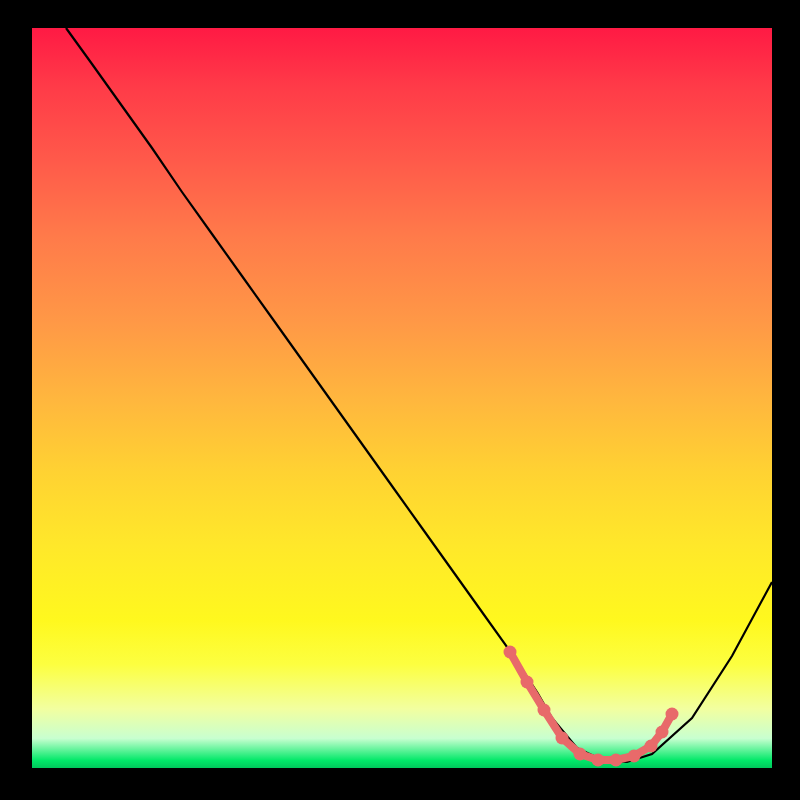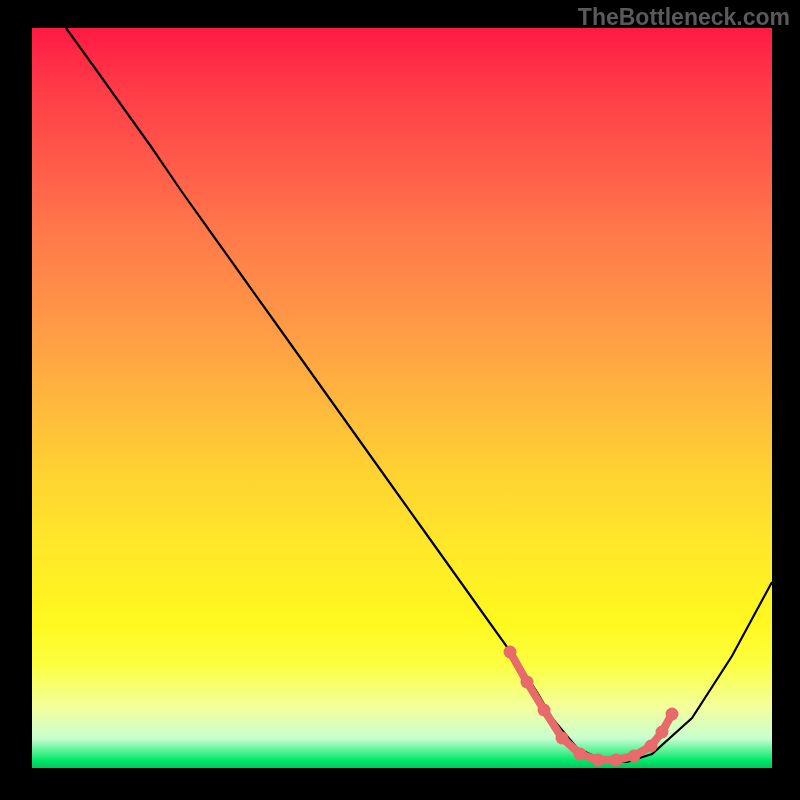--- a/index.html
+++ b/index.html
@@ -46,21 +46,20 @@
     position: absolute;
     inset: 0;
     width: 100%;
     height: 100%;
     overflow: visible;
   }
 </style>
 </head>
 <body>
 <div class="container">
-  <div class="watermark">TheBottleneck.com</div>
   <div class="plot-area">
     <div class="gradient-bg"></div>
     <svg class="curve" viewBox="0 0 740 740" preserveAspectRatio="none">
       <path id="main-curve" fill="none" stroke="#000000" stroke-width="2.2" d="M34 0 L60 36 L90 78 L120 120 L150 164 L180 206 L210 248 L240 290 L270 332 L300 374 L330 416 L360 458 L390 500 L420 542 L450 584 L480 626 L505 664 L520 690 L545 720 L570 732 L595 734 L620 726 L660 690 L700 628 L740 554"></path>
       <g id="markers">
           <path d="M478 624 L495 654 L512 682 L530 710 L548 726 L566 732 L584 732 L602 728 L619 718 L630 704 L640 686" fill="none" stroke="#e86a6a" stroke-width="8" stroke-linecap="round"></path>
           <circle cx="478" cy="624" r="6.5" fill="#e86a6a"></circle>
           <circle cx="495" cy="654" r="6.5" fill="#e86a6a"></circle>
           <circle cx="512" cy="682" r="6.5" fill="#e86a6a"></circle>
           <circle cx="530" cy="710" r="6.5" fill="#e86a6a"></circle>

